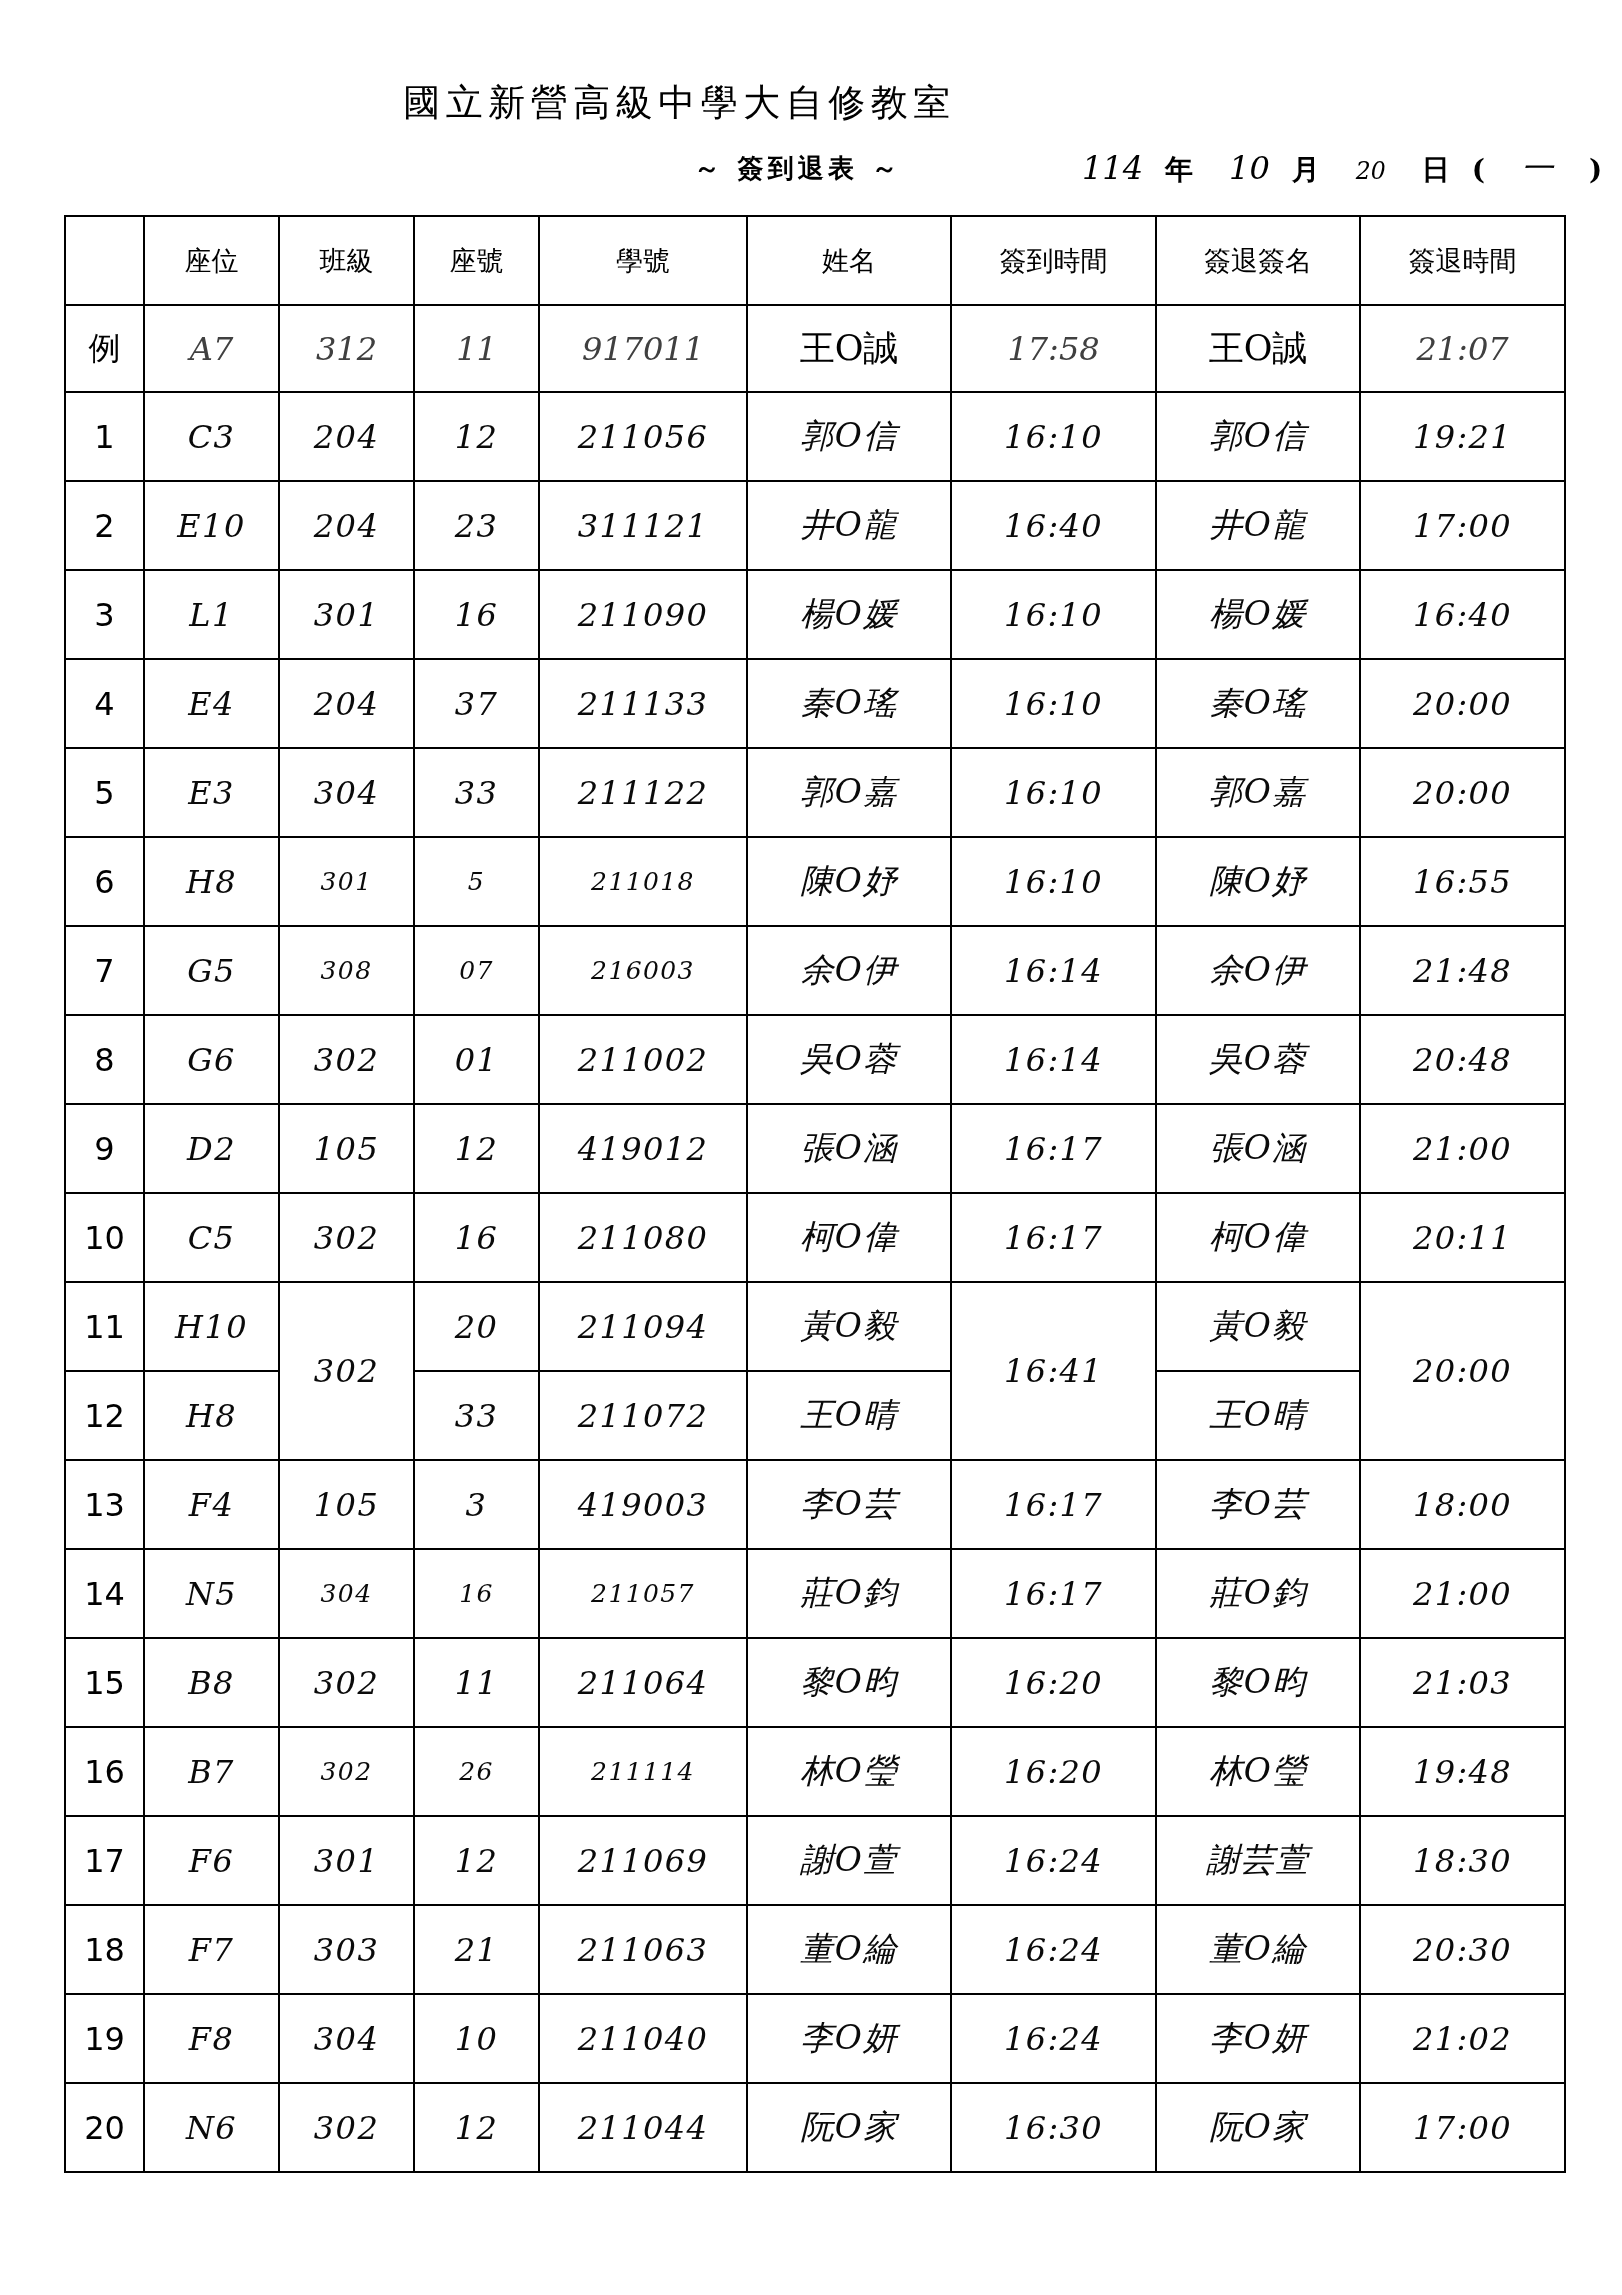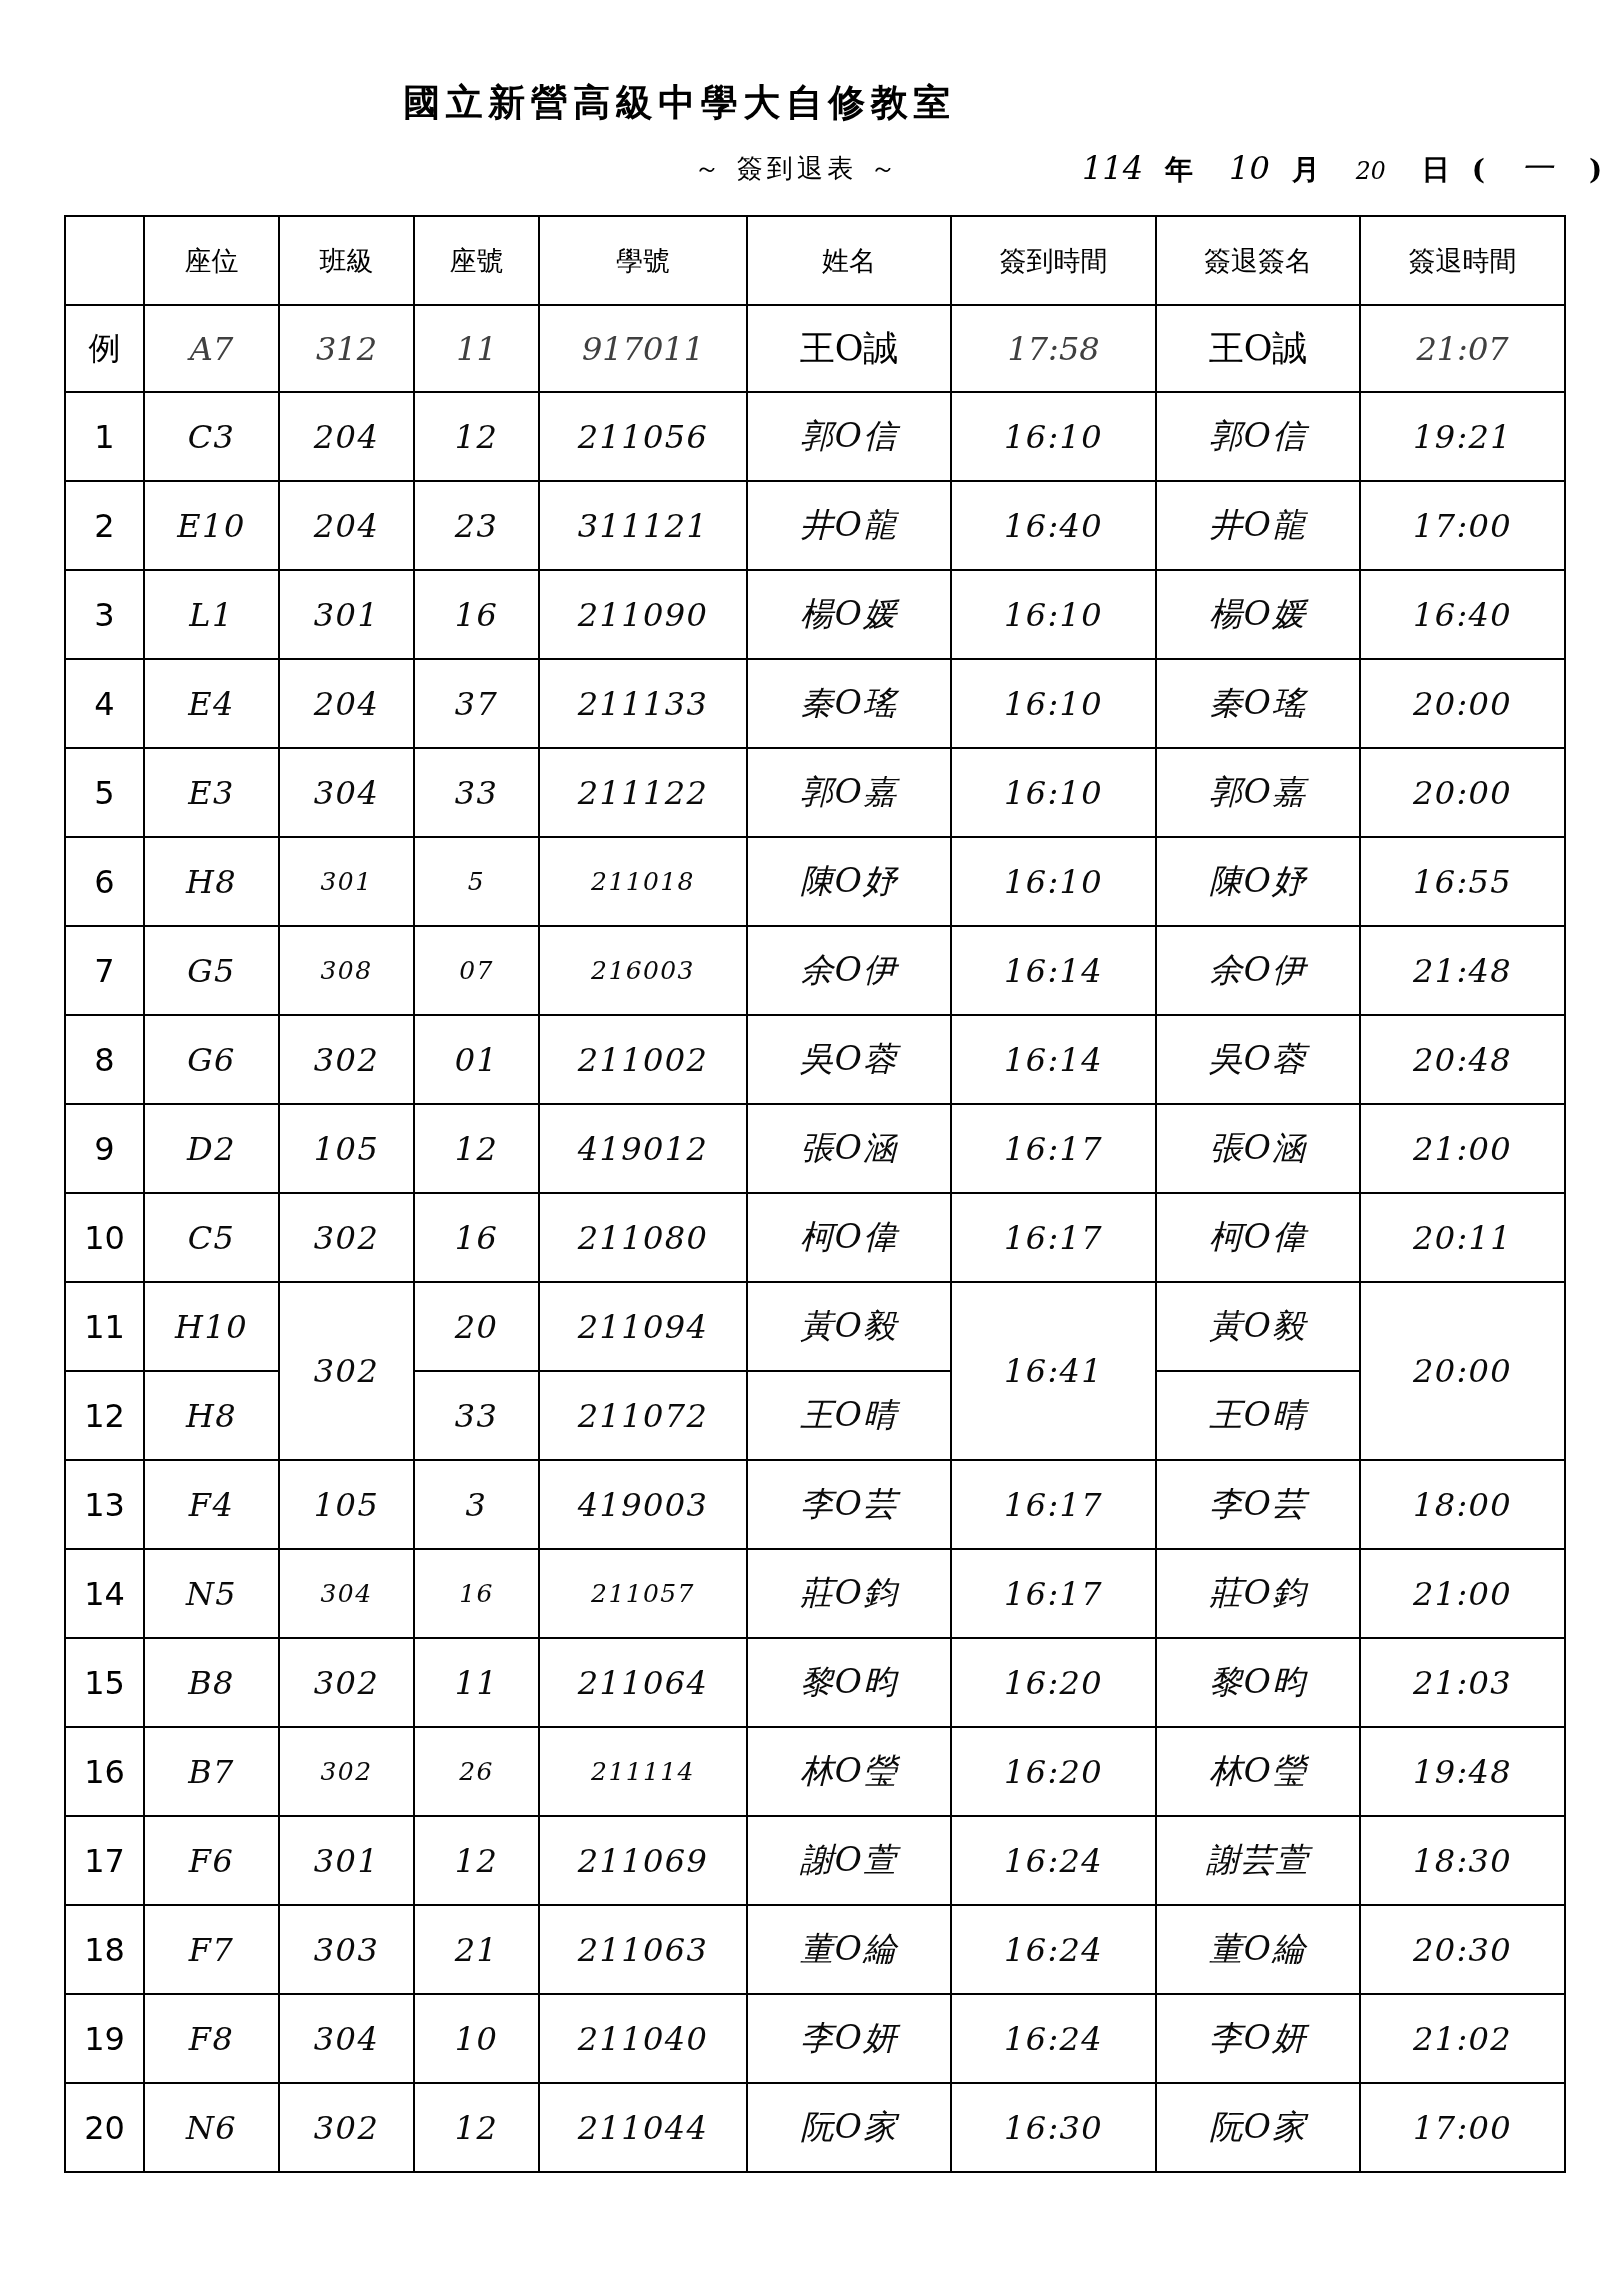--- a/index.html
+++ b/index.html
@@ -3,26 +3,26 @@
 <meta charset="utf-8">
 <style>
   html, body { margin: 0; padding: 0; background: #ffffff; }
   body {
     width: 1623px; height: 2295px; position: relative; overflow: hidden;
     font-family: "DejaVu Sans", "Liberation Sans", sans-serif; color: #000;
   }
   .title {
     position: absolute; left: 0; width: 1359px; top: 78px;
     text-align: center; font-family: "DejaVu Serif", "Liberation Serif", serif;
-    font-weight: bold; font-size: 37px; letter-spacing: 5.5px;
+    font-weight: normal; font-size: 37px; letter-spacing: 5.5px;
   }
   .subtitle {
     position: absolute; left: 694px; top: 151px;
     font-family: "DejaVu Serif", "Liberation Serif", serif;
-    font-weight: normal; font-size: 26px; letter-spacing: 4.2px;
+    font-weight: bold; font-size: 26px; letter-spacing: 4.2px;
   }
   .dateline {
     position: absolute; left: 1082px; top: 147px; font-size: 28px;
     display: flex; align-items: baseline; gap: 22px;
   }
   .dateline .hw { font-family: "DejaVu Serif", serif; font-style: italic; font-size: 32px; font-weight: normal; }
   .dateline .pr { font-family: "DejaVu Serif", serif; font-weight: bold; font-size: 28px; }
 
   table.sheet {
     position: absolute; left: 64px; top: 215px;

